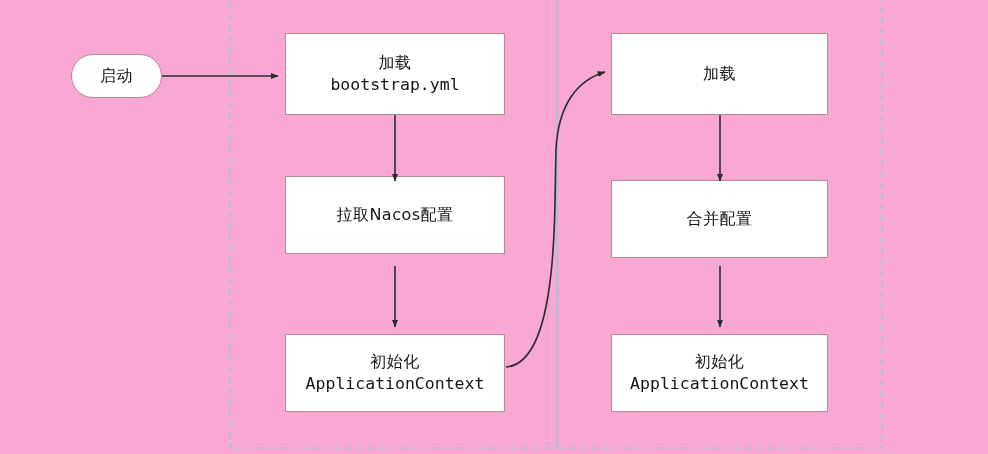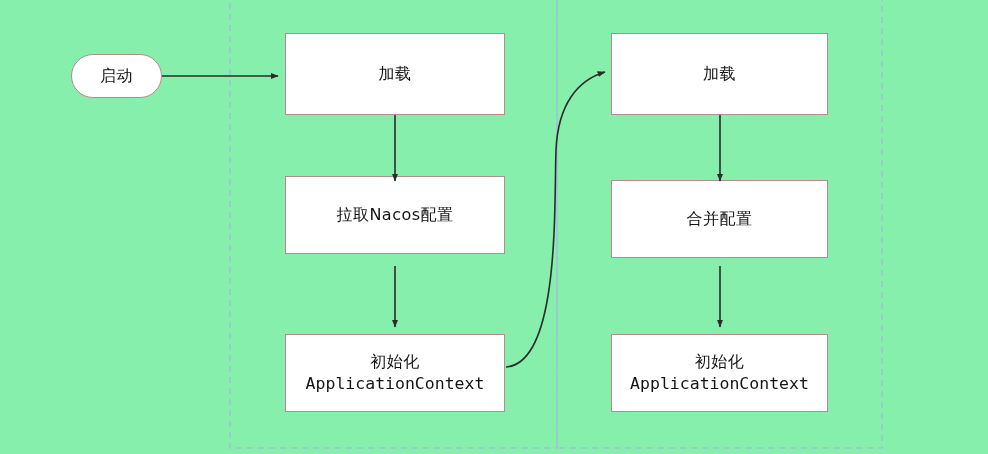--- a/index.html
+++ b/index.html
@@ -7,21 +7,21 @@
     padding: 0;
     background: #ffffff;
   }
   body {
     font-family: "Liberation Sans", "DejaVu Sans", sans-serif;
   }
   #canvas {
     position: relative;
     width: 988px;
     height: 454px;
-    background: #86efac;
+    background: #f9a8d4;
     overflow: hidden;
   }
   svg.layer {
     position: absolute;
     left: 0;
     top: 0;
     width: 988px;
     height: 454px;
   }
   .node {
@@ -63,20 +63,21 @@
         <rect x="557" y="-10" width="325" height="458" fill="none" stroke="#9dc3d4" stroke-width="1.5" stroke-dasharray="6 5"></rect>
       </g>
   </svg>
 
   <div id="nodes-root">
       <div class="node terminator" style="left: 71px; top: 54px; width: 91px; height: 44px; border-color: rgb(181, 139, 145); background: rgb(255, 255, 255); color: rgb(20, 20, 20);">
         <div class="line-cjk">启动</div>
       </div>
       <div class="node process" style="left: 285px; top: 33px; width: 220px; height: 82px; border-color: rgb(181, 139, 145); background: rgb(255, 255, 255); color: rgb(20, 20, 20);">
         <div class="line-cjk">加载</div>
+        <div class="line-mono">bootstrap.yml</div>
       </div>
       <div class="node process" style="left: 285px; top: 176px; width: 220px; height: 78px; border-color: rgb(181, 139, 145); background: rgb(255, 255, 255); color: rgb(20, 20, 20);">
         <div class="line-cjk">拉取Nacos配置</div>
       </div>
       <div class="node process" style="left: 285px; top: 334px; width: 220px; height: 78px; border-color: rgb(181, 139, 145); background: rgb(255, 255, 255); color: rgb(20, 20, 20);">
         <div class="line-cjk">初始化</div>
         <div class="line-mono">ApplicationContext</div>
       </div>
       <div class="node process" style="left: 611px; top: 33px; width: 217px; height: 82px; border-color: rgb(181, 139, 145); background: rgb(255, 255, 255); color: rgb(20, 20, 20);">
         <div class="line-cjk">加载</div>

